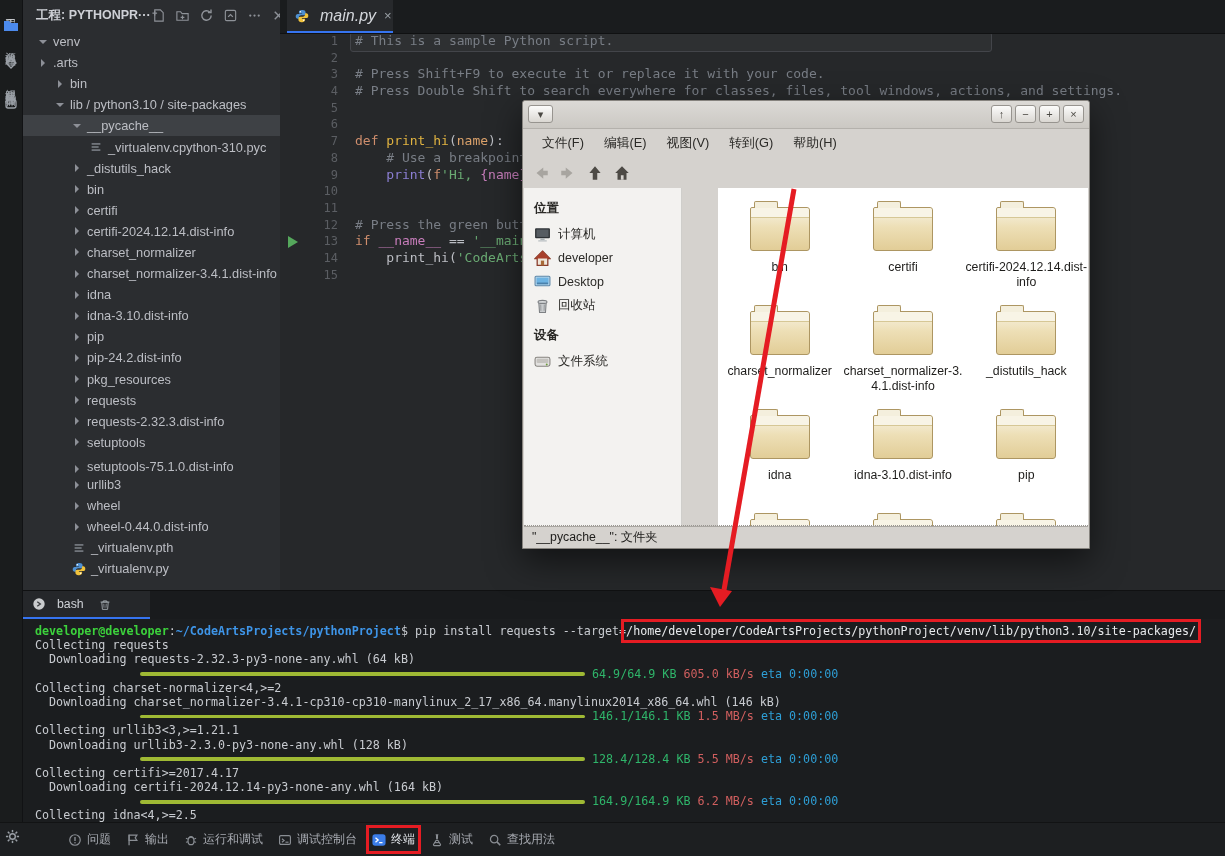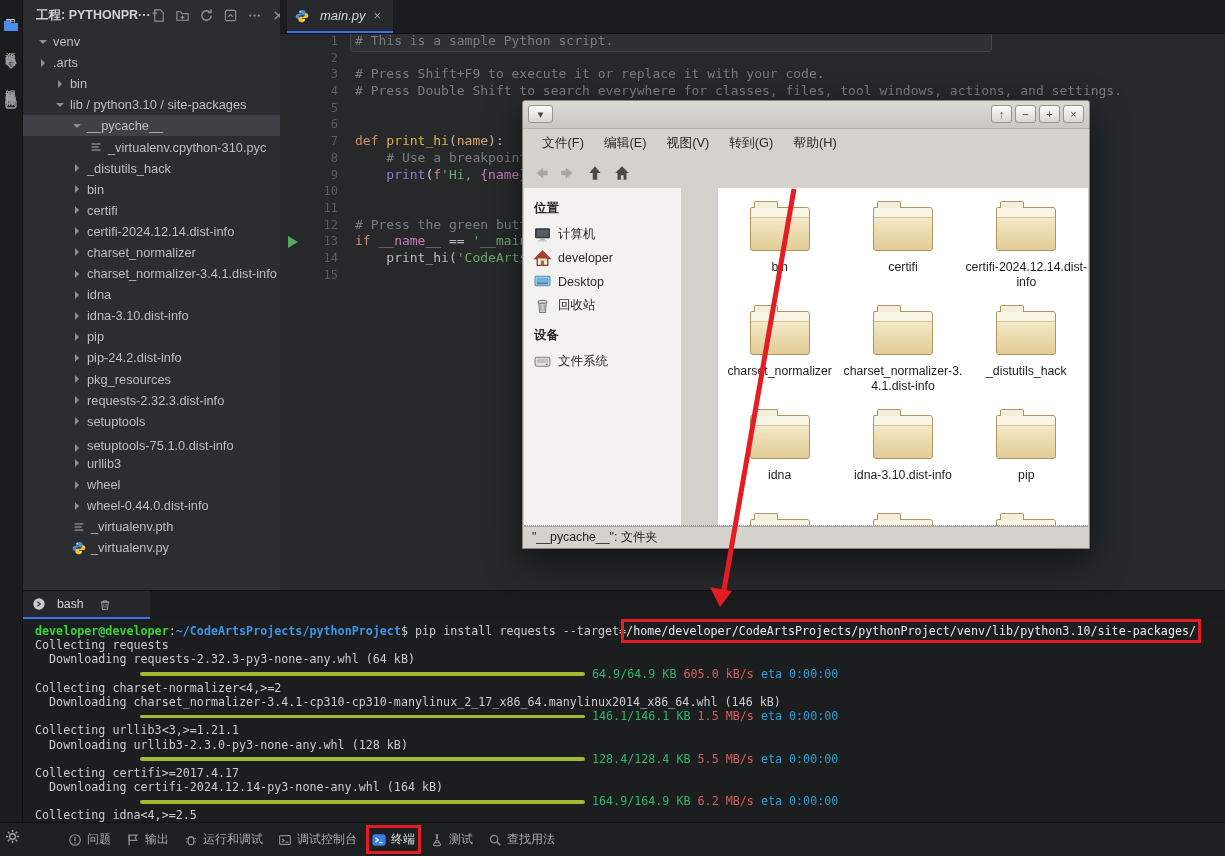--- a/index.html
+++ b/index.html
@@ -25,21 +25,21 @@
   .trow.selected{background:#3e4145;}
   .chev{width:10px;height:10px;display:inline-flex;align-items:center;justify-content:center;margin-right:5px;flex:0 0 10px;}
   .chev.right::before{content:"";border-left:4.5px solid #8d9097;border-top:4px solid transparent;border-bottom:4px solid transparent;}
   .chev.down::before{content:"";border-top:4.5px solid #8d9097;border-left:4px solid transparent;border-right:4px solid transparent;}
   .ticon{width:14px;height:14px;margin-right:5px;flex:0 0 14px;}
 
   
   #editor{left:280px;top:0;width:945px;height:590px;background:#26282a;z-index:3;overflow:hidden;}
   #tabbar{position:absolute;left:0;top:0;right:0;height:33px;background:#1a1c1e;border-bottom:1px solid #101112;}
   #tab-main{position:absolute;left:7px;top:0;height:31px;width:106px;background:#27292c;display:flex;align-items:center;padding:0 8px;box-sizing:border-box;}
-  #tab-main .tlabel{font-size:13px;font-style:italic;color:#d3d6db;margin:0 8px 0 6px;}
+  #tab-main .tlabel{font-size:16px;font-style:italic;color:#d3d6db;margin:0 8px 0 6px;}
   #tab-underline{position:absolute;left:7px;top:31px;width:106px;height:2px;background:#3674f0;}
   .tab-close{color:#9aa0a6;font-size:13px;cursor:pointer;}
   #code{position:absolute;left:0;top:33px;right:0;bottom:0;font-family:"DejaVu Sans Mono",monospace;font-size:13px;line-height:16.7px;}
   .cline{position:relative;height:16.7px;white-space:pre;}
   .gut{position:absolute;left:0;width:58px;text-align:right;color:#5b5e63;font-size:12px;}
   .ctext{position:absolute;left:75px;}
   .cm{color:#787d85}.kw{color:#cf8e6d}.fn{color:#e0b341}.prm{color:#dba26b}
   .bi{color:#8c7fd4}.st{color:#6aab73}.mg{color:#c77dbb}.pl{color:#bcbec4}
   #line1-hl{position:absolute;left:70px;top:-1px;width:640px;height:17.5px;background:#2e3032;border:1px solid #43454a;border-radius:3px;z-index:-1;}
   .run-arrow{position:absolute;left:8px;top:3px;width:0;height:0;border-left:10px solid #55a85c;border-top:6px solid transparent;border-bottom:6px solid transparent;cursor:pointer;}
@@ -248,20 +248,24 @@
       <div class="trow" style="padding-left: 50px;">
         <span class="chev right"></span>
         <span>pip-24.2.dist-info</span>
       </div>
       <div class="trow" style="padding-left: 50px;">
         <span class="chev right"></span>
         <span>pkg_resources</span>
       </div>
       <div class="trow" style="padding-left: 50px;">
         <span class="chev right"></span>
+        <span>requests</span>
+      </div>
+      <div class="trow" style="padding-left: 50px;">
+        <span class="chev right"></span>
         <span>requests-2.32.3.dist-info</span>
       </div>
       <div class="trow" style="padding-left: 50px;">
         <span class="chev right"></span>
         <span>setuptools</span>
       </div>
       <div class="trow" style="padding-left: 50px; align-items: flex-end;">
         <span class="chev right"></span>
         <span>setuptools-75.1.0.dist-info</span>
       </div>

